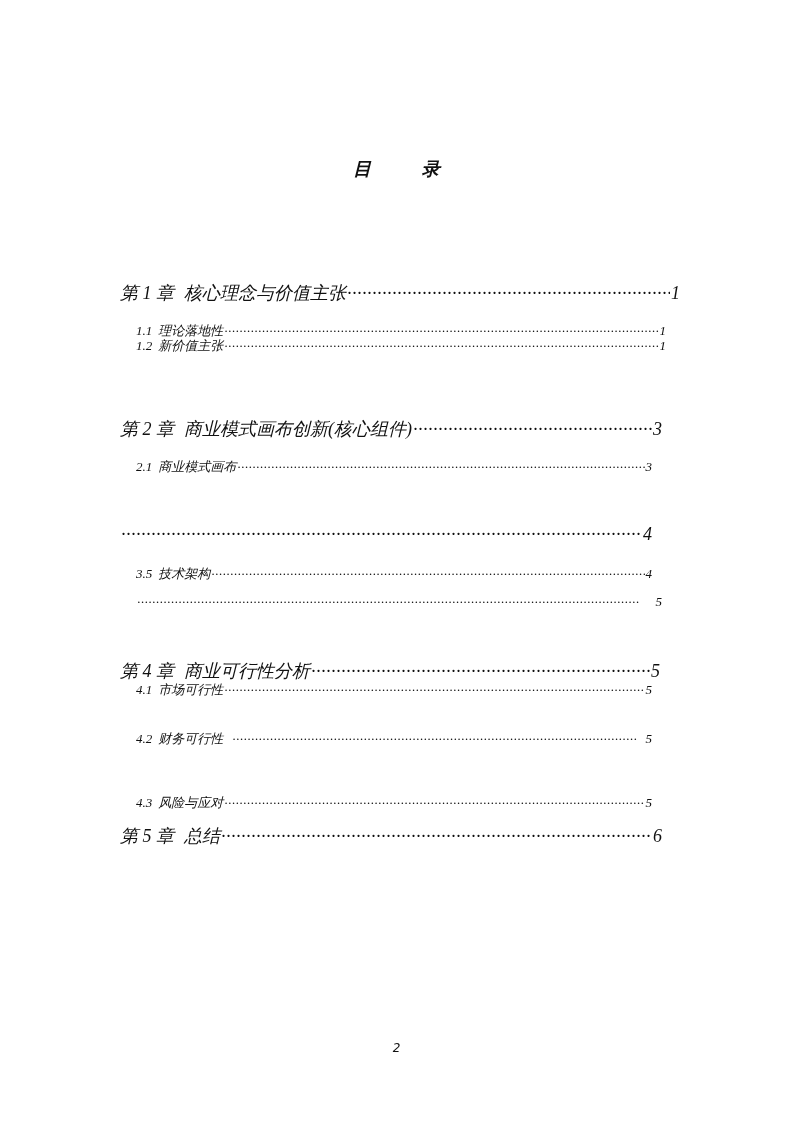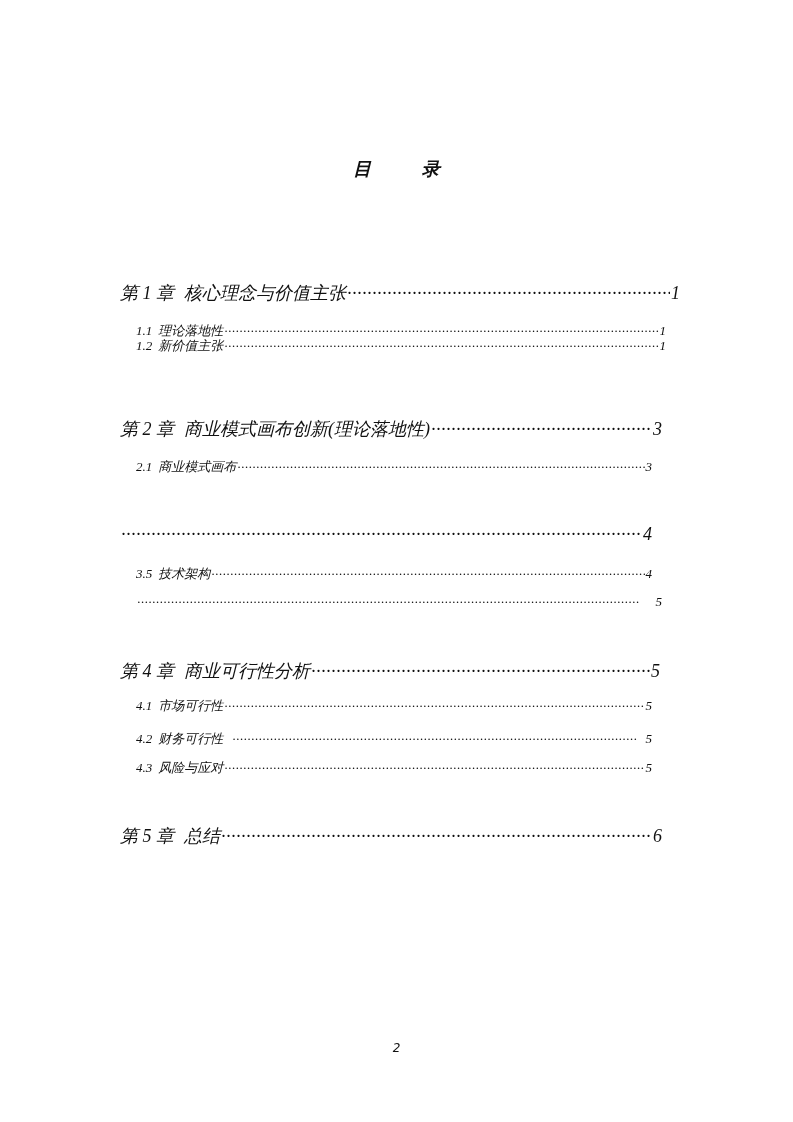--- a/index.html
+++ b/index.html
@@ -33,21 +33,21 @@
     <span class="leader"></span>
     <span class="pnum">1</span>
   </div>
   <div class="entry section" style="top:309px; width:530px;">
     <span class="label"><span class="num">1.2</span><span>新价值主张</span></span>
     <span class="leader"></span>
     <span class="pnum">1</span>
   </div>
 
   <div class="entry chapter" style="top:389px; width:542px;">
-    <span class="label"><span class="num">第 2 章</span><span>商业模式画布创新(理论落地性)</span></span>
+    <span class="label"><span class="num">第 2 章</span><span>商业模式画布创新(核心组件)</span></span>
     <span class="leader"></span>
     <span class="pnum">3</span>
   </div>
   <div class="entry section" style="top:430px; width:516px;">
     <span class="label"><span class="num">2.1</span><span>商业模式画布</span></span>
     <span class="leader"></span>
     <span class="pnum">3</span>
   </div>
 
   <div class="entry chapter" style="top:496px; width:532px;">
@@ -62,31 +62,31 @@
   <div class="entry section" style="top:566px; width:526px;">
     <span class="leader"></span>
     <span class="pnum">5</span>
   </div>
 
   <div class="entry chapter" style="top:631px; width:540px;justify-content:space-between;">
     <span class="label"><span class="num">第 4 章</span><span>商业可行性分析</span></span>
     <span class="leader"></span>
     <span class="pnum">5</span>
   </div>
-  <div class="entry section" style="top:669px; width:516px;">
+  <div class="entry section" style="top:653px; width:516px;">
     <span class="label"><span class="num">4.1</span><span>市场可行性</span></span>
     <span class="leader"></span>
     <span class="pnum">5</span>
   </div>
   <div class="entry section" style="top:702px; width:516px;gap:8px;">
     <span class="label"><span class="num">4.2</span><span>财务可行性</span></span>
     <span class="leader"></span>
     <span class="pnum">5</span>
   </div>
-  <div class="entry section" style="top:731px; width:516px;">
+  <div class="entry section" style="top:766px; width:516px;">
     <span class="label"><span class="num">4.3</span><span>风险与应对</span></span>
     <span class="leader"></span>
     <span class="pnum">5</span>
   </div>
 
   <div class="entry chapter" style="top:796px; width:542px;text-align:right;">
     <span class="label"><span class="num">第 5 章</span><span>总结</span></span>
     <span class="leader"></span>
     <span class="pnum">6</span>
   </div>

